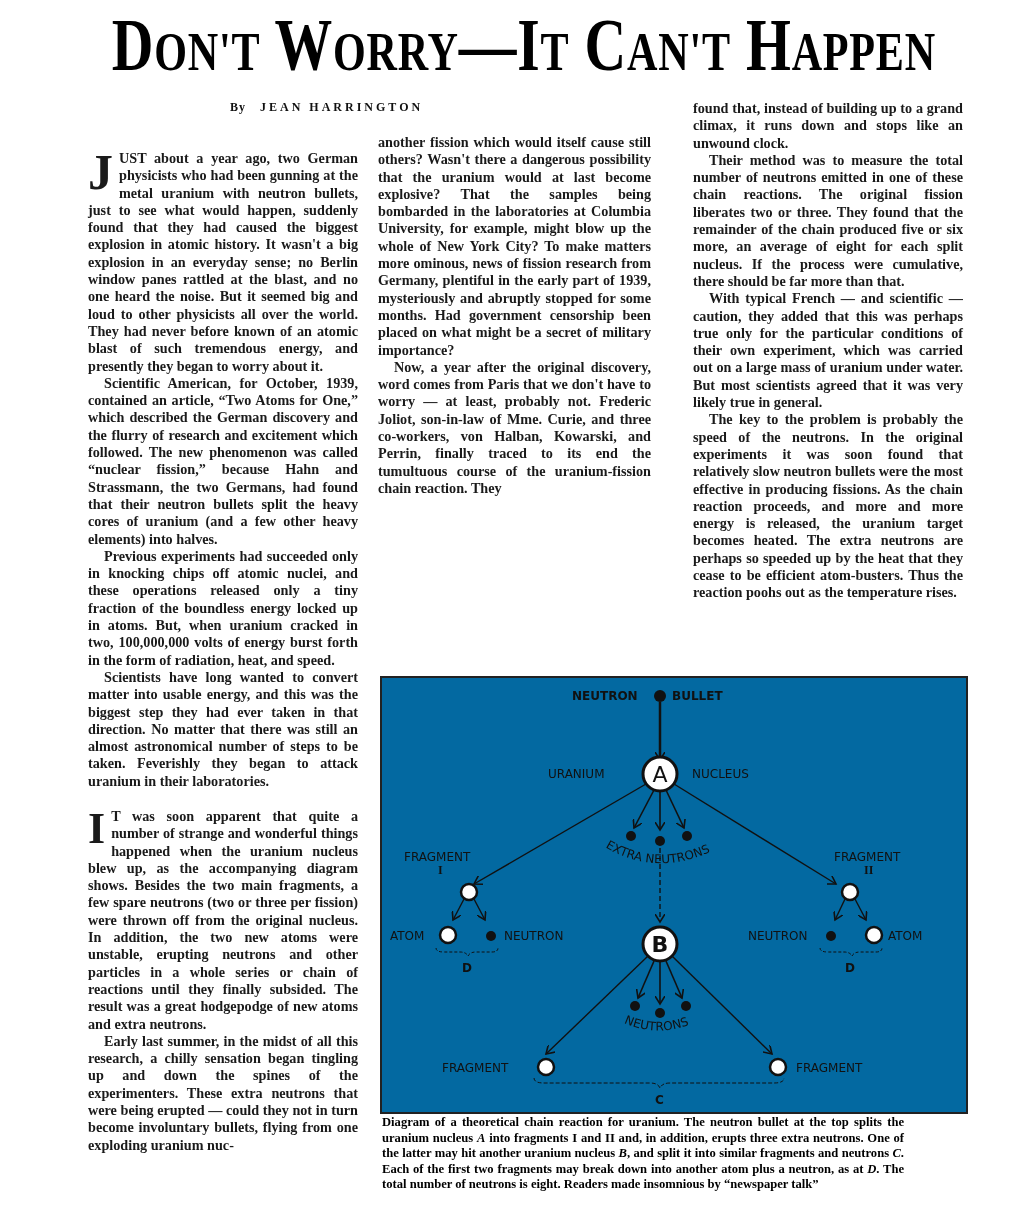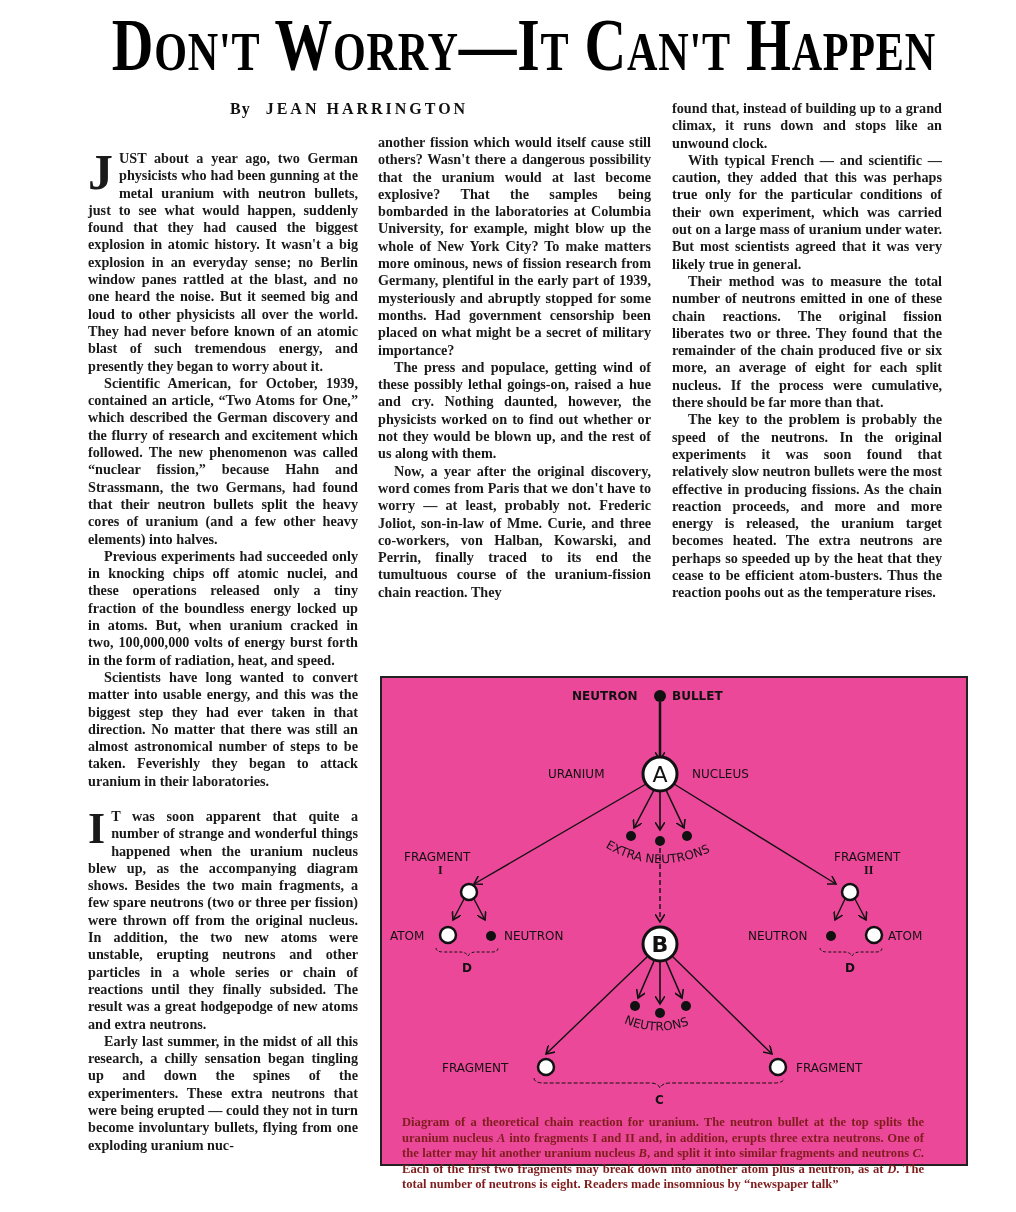--- a/index.html
+++ b/index.html
@@ -11,52 +11,52 @@
     font-family: "Liberation Serif", "DejaVu Serif", serif;
     font-weight: 700; font-size: 74px; line-height: 74px; letter-spacing: 1px;
     transform: scaleX(0.78); transform-origin: center top;
     white-space: nowrap; color: #000;
   }
   .title .cap { font-size: 74px; }
   .title .sc { font-size: 54px; }
 
   .byline {
     position: absolute; left: 230px; top: 100px; width: 300px;
-    font-family: "Liberation Serif", serif; font-weight: 700; font-size: 16px; letter-spacing: 3px;
+    font-family: "Liberation Serif", serif; font-weight: 700; font-size: 12px; letter-spacing: 3px;
   }
   .byline .by { letter-spacing: 1px; margin-right: 8px; }
 
   .col {
     position: absolute; font-family: "Liberation Serif", "DejaVu Serif", serif;
     font-size: 14.2px; line-height: 17.3px; text-align: justify; font-weight: 700; color: #1a1a1a;
   }
   .col p { text-indent: 16px; margin-bottom: 0; }
   .col p.noindent { text-indent: 0; }
   .col-1 { left: 88px; top: 150px; width: 270px; }
   .col-2 { left: 378px; top: 134px; width: 273px; }
-  .col-3 { left: 672px; top: 100px; width: 270px; }
+  .col-3 { left: 693px; top: 100px; width: 270px; }
 
   .dropcap {
     float: left; font-size: 50px; line-height: 40px; margin: 2px 6px 0 0; font-weight: 700;
   }
   .dropcap-i { font-size: 44px; line-height: 34px; margin-top: 4px; }
   .section-gap { margin-top: 18px; }
 
   .figure {
-    position: absolute; left: 380px; top: 676px; width: 588px; height: 490px;
-    border: 2px solid #222; background: #ec4899; text-decoration: underline;
+    position: absolute; left: 380px; top: 676px; width: 588px; height: 438px;
+    border: 2px solid #222; background: #0369a1; text-decoration: underline;
   }
   .figure svg { position: absolute; left: 0; top: 0; }
   .diag-label { font-family: "DejaVu Sans", "Liberation Sans", sans-serif; font-size: 12px; font-weight: 700; fill: #111; }
   .diag-label-thin { font-family: "DejaVu Sans", "Liberation Sans", sans-serif; font-size: 12px; font-weight: 400; fill: #111; }
 
   .caption {
-    position: absolute; left: 402px; top: 1115px; width: 522px;
+    position: absolute; left: 382px; top: 1115px; width: 522px;
     font-family: "Liberation Serif", "DejaVu Serif", serif; font-weight: 700;
-    font-size: 12.6px; line-height: 15.6px; text-align: justify; color: #7f1d1d;
+    font-size: 12.6px; line-height: 15.6px; text-align: justify; color: #000000;
   }
   .caption i { font-style: italic; }
 </style>
 </head>
 <body>
 
 <div class="title">
   <span class="cap">D</span><span class="sc">ON'T</span>
   <span class="cap">W</span><span class="sc">ORRY</span><span class="cap">—</span><span class="cap">I</span><span class="sc">T</span>
   <span class="cap">C</span><span class="sc">AN'T</span>
@@ -72,28 +72,27 @@
   <p class="noindent"><span class="dropcap">J</span><span>UST about a year ago, two German physicists who had been gunning at the metal uranium with neutron bullets, just to see what would happen, suddenly found that they had caused the biggest explosion in atomic history. It wasn't a big explosion in an everyday sense; no Berlin window panes rattled at the blast, and no one heard the noise. But it seemed big and loud to other physicists all over the world. They had never before known of an atomic blast of such tremendous energy, and presently they began to worry about it.</span></p>
   <p>Scientific American, for October, 1939, contained an article, “Two Atoms for One,” which described the German discovery and the flurry of research and excitement which followed. The new phenomenon was called “nuclear fission,” because Hahn and Strassmann, the two Germans, had found that their neutron bullets split the heavy cores of uranium (and a few other heavy elements) into halves.</p>
   <p>Previous experiments had succeeded only in knocking chips off atomic nuclei, and these operations released only a tiny fraction of the boundless energy locked up in atoms. But, when uranium cracked in two, 100,000,000 volts of energy burst forth in the form of radiation, heat, and speed.</p>
   <p>Scientists have long wanted to convert matter into usable energy, and this was the biggest step they had ever taken in that direction. No matter that there was still an almost astronomical number of steps to be taken. Feverishly they began to attack uranium in their laboratories.</p>
   <p class="noindent section-gap"><span class="dropcap dropcap-i">I</span><span>T was soon apparent that quite a number of strange and wonderful things happened when the uranium nucleus blew up, as the accompanying diagram shows. Besides the two main fragments, a few spare neutrons (two or three per fission) were thrown off from the original nucleus. In addition, the two new atoms were unstable, erupting neutrons and other particles in a whole series or chain of reactions until they finally subsided. The result was a great hodgepodge of new atoms and extra neutrons.</span></p>
   <p>Early last summer, in the midst of all this research, a chilly sensation began tingling up and down the spines of the experimenters. These extra neutrons that were being erupted — could they not in turn become involuntary bullets, flying from one exploding uranium nuc-</p>
 </div>
 
 <div class="col col-2">
   <p class="noindent">another fission which would itself cause still others? Wasn't there a dangerous possibility that the uranium would at last become explosive? That the samples being bombarded in the laboratories at Columbia University, for example, might blow up the whole of New York City? To make matters more ominous, news of fission research from Germany, plentiful in the early part of 1939, mysteriously and abruptly stopped for some months. Had government censorship been placed on what might be a secret of military importance?</p>
-  <p>The press and populace, getting wind of these possibly lethal goings-on, raised a hue and cry. Nothing daunted, however, the physicists worked on to find out whether or not they would be blown up, and the rest of us along with them.</p>
   <p>Now, a year after the original discovery, word comes from Paris that we don't have to worry — at least, probably not. Frederic Joliot, son-in-law of Mme. Curie, and three co-workers, von Halban, Kowarski, and Perrin, finally traced to its end the tumultuous course of the uranium-fission chain reaction. They</p>
 </div>
 
 <div class="col col-3">
   <p class="noindent">found that, instead of building up to a grand climax, it runs down and stops like an unwound clock.</p>
+  <p>Their method was to measure the total number of neutrons emitted in one of these chain reactions. The original fission liberates two or three. They found that the remainder of the chain produced five or six more, an average of eight for each split nucleus. If the process were cumulative, there should be far more than that.</p>
   <p>With typical French — and scientific — caution, they added that this was perhaps true only for the particular conditions of their own experiment, which was carried out on a large mass of uranium under water. But most scientists agreed that it was very likely true in general.</p>
-  <p>Their method was to measure the total number of neutrons emitted in one of these chain reactions. The original fission liberates two or three. They found that the remainder of the chain produced five or six more, an average of eight for each split nucleus. If the process were cumulative, there should be far more than that.</p>
   <p>The key to the problem is probably the speed of the neutrons. In the original experiments it was soon found that relatively slow neutron bullets were the most effective in producing fissions. As the chain reaction proceeds, and more and more energy is released, the uranium target becomes heated. The extra neutrons are perhaps so speeded up by the heat that they cease to be efficient atom-busters. Thus the reaction poohs out as the temperature rises.</p>
 </div>
 
 <div class="figure">
   <svg width="588" height="438" viewBox="0 0 588 438">
     <defs>
       <marker id="arr" markerWidth="10" markerHeight="10" refX="8" refY="5" orient="auto" markerUnits="userSpaceOnUse">
         <path d="M0,0 L8,5 L0,10" fill="none" stroke="#111" stroke-width="1.6"></path>
       </marker>
     </defs>

